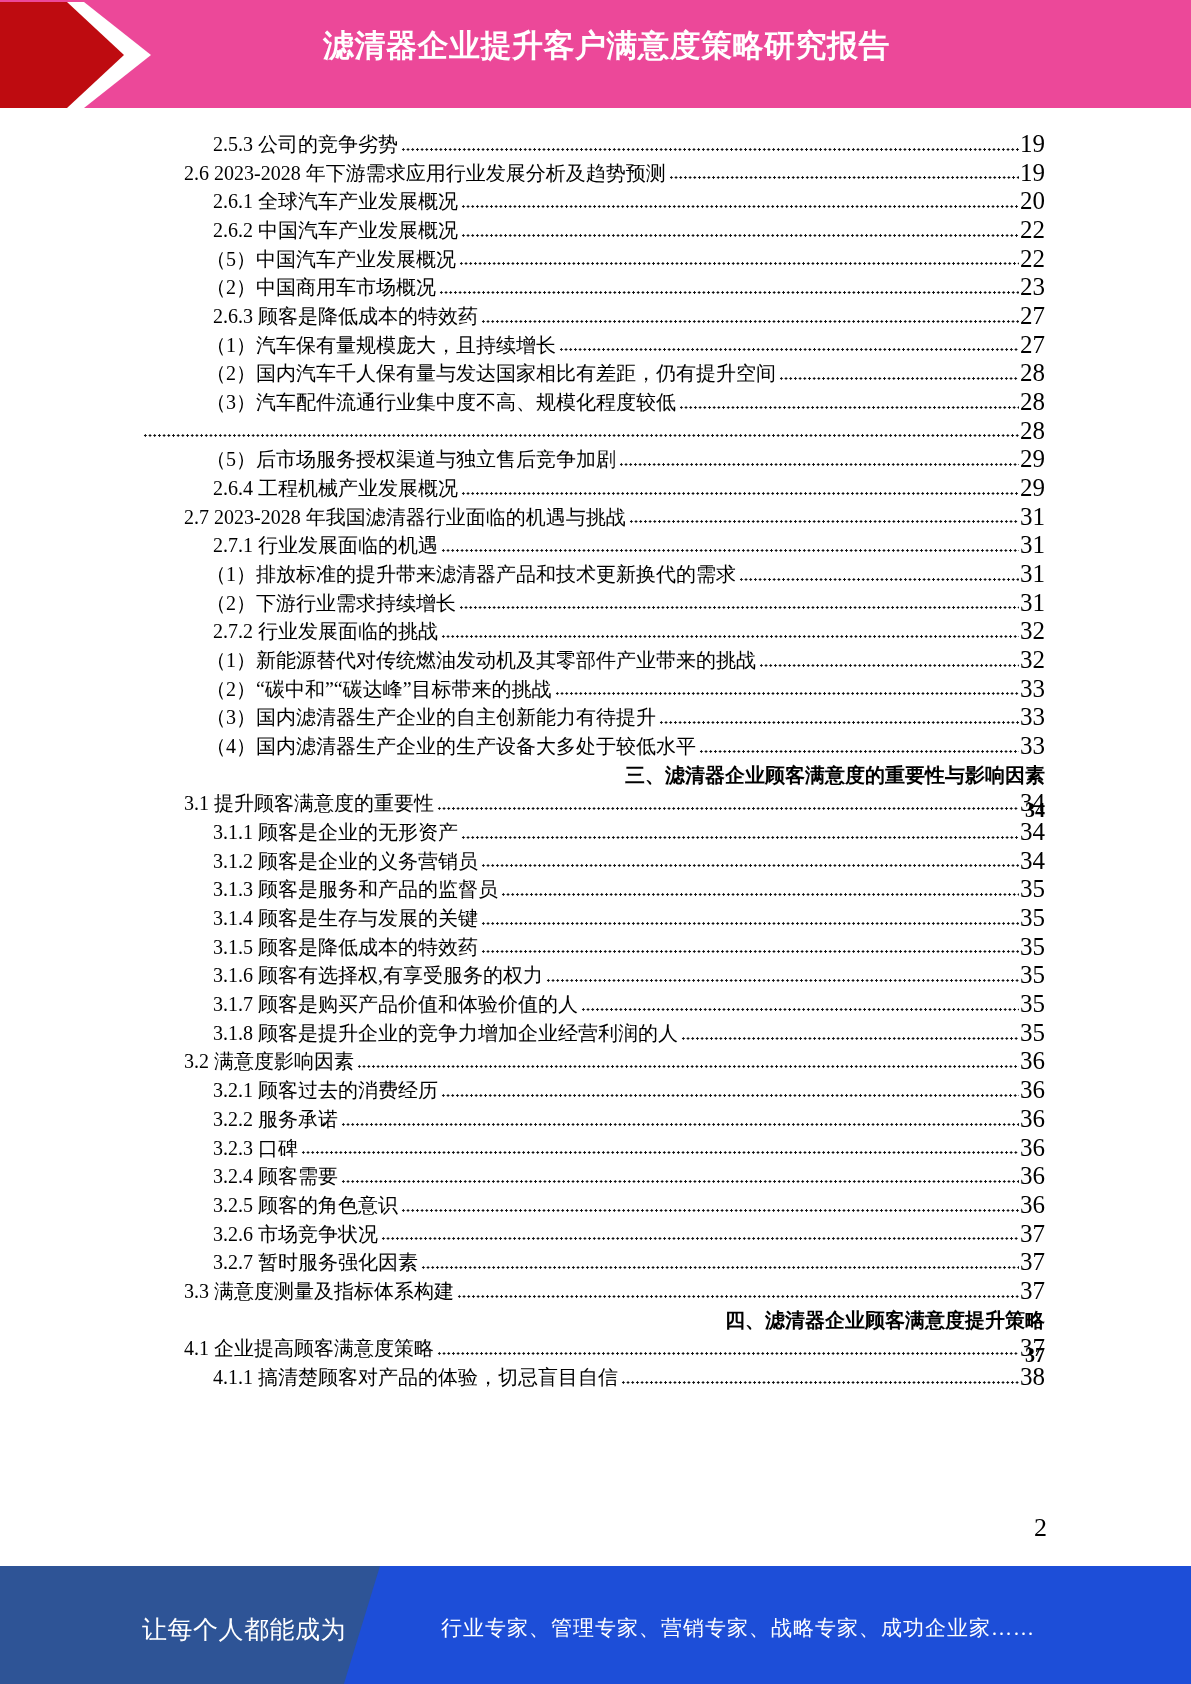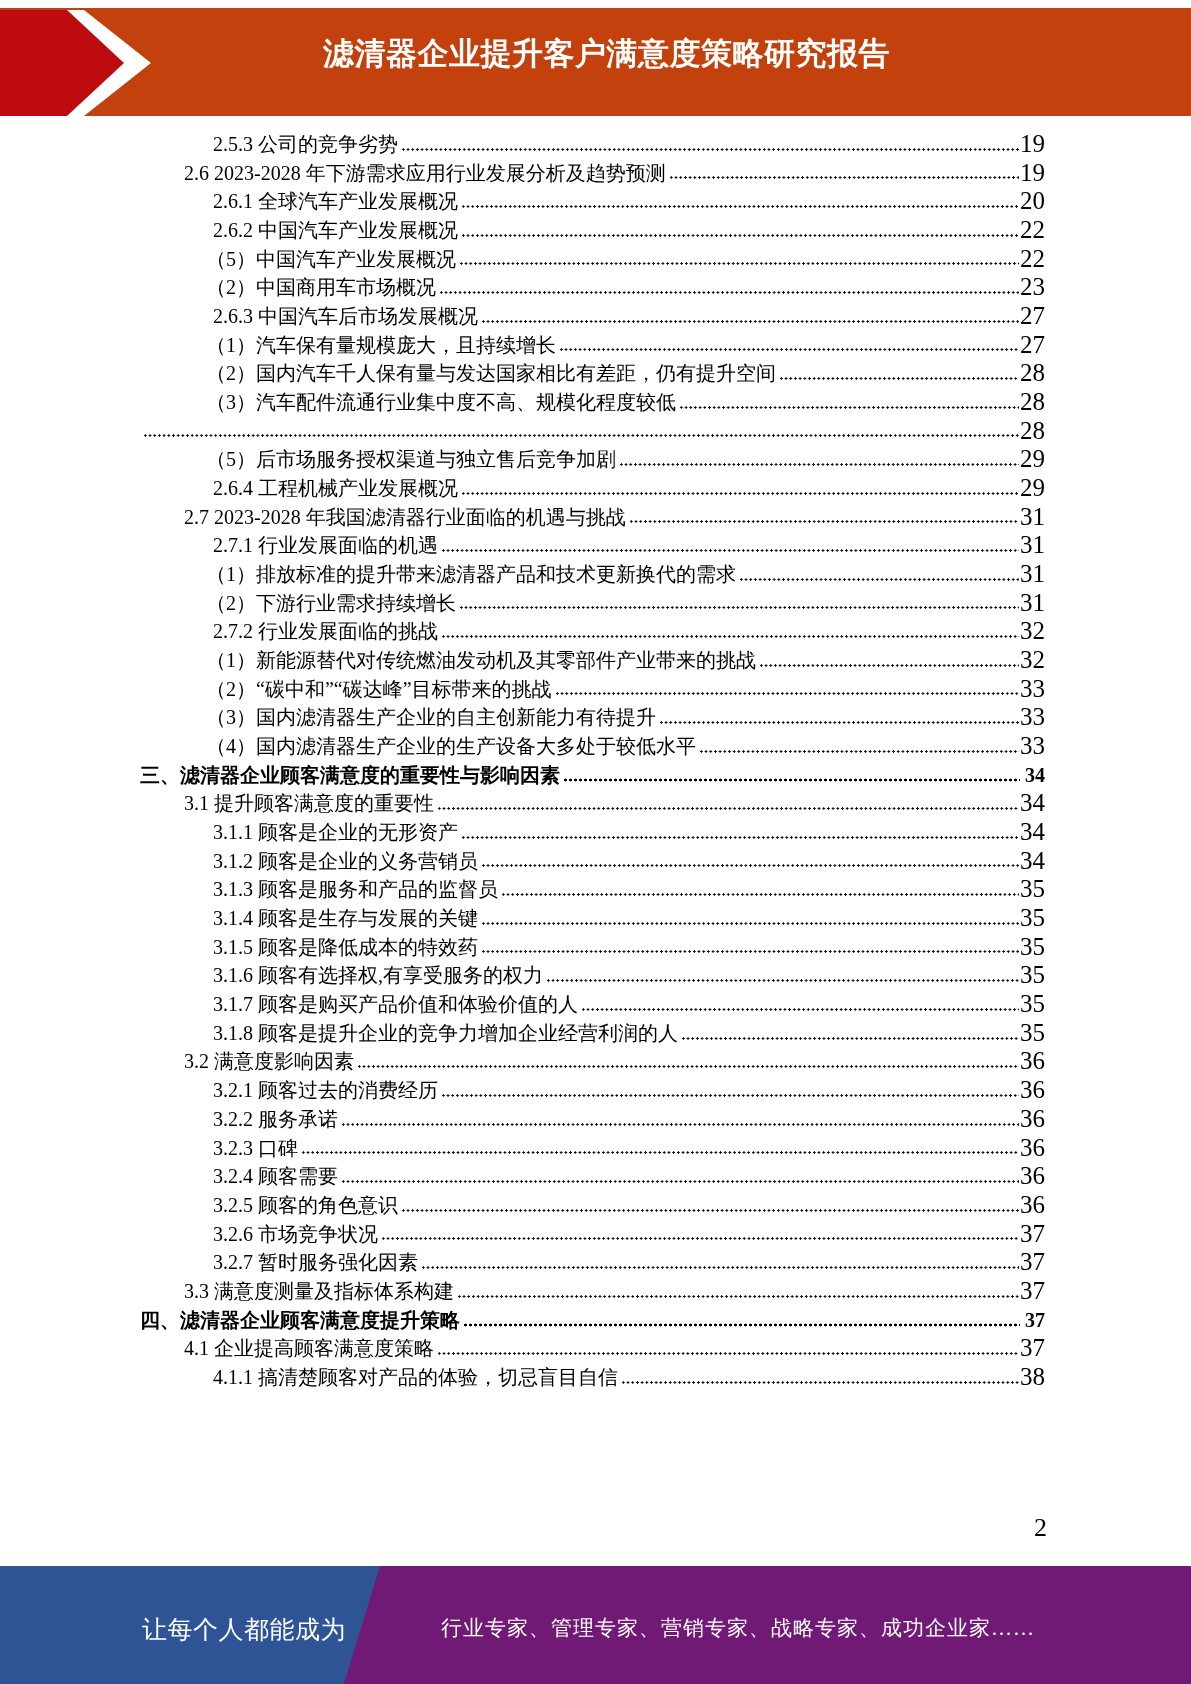--- a/index.html
+++ b/index.html
@@ -2,51 +2,51 @@
 <html><head>
 <meta charset="utf-8">
 <style>
   html,body{margin:0;padding:0;}
   body{
     width:1191px;height:1684px;position:relative;background:#ffffff;
     font-family:"Liberation Serif","DejaVu Serif",serif;color:#000;
     overflow:hidden;
   }
   
-  .header{position:absolute;top:8px;left:0;width:1191px;height:108px;background:#c2410c;}
+  .header{position:absolute;top:0;left:0;width:1191px;height:108px;background:#ec4899;}
   .header svg{position:absolute;left:0;top:0;display:block;}
   .header-title{
     position:absolute;left:0;right:0;top:25px;text-align:center;padding-left:22px;
     font-family:"Liberation Sans","DejaVu Sans",sans-serif;
     font-weight:bold;font-size:31px;color:#ffffff;letter-spacing:0.5px;
   }
   
   .toc{position:absolute;left:140px;top:130px;width:905px;}
   .toc-row{display:flex;align-items:flex-end;height:28.68px;font-size:20px;}
   .toc-row .t{white-space:pre;line-height:28.68px;flex:0 0 auto;}
   .toc-row .pg{line-height:28.68px;flex:0 0 auto;text-align:right;min-width:24px;font-size:25px;}
   .toc-row .dots{
     flex:1 1 auto;height:3px;margin:0 1px 8px 3px;
     background-image:radial-gradient(circle,#111 1.05px,transparent 1.35px);
     background-size:4.7px 3px;background-repeat:repeat-x;background-position:left bottom;
   }
-  .toc-row.lvl0{font-weight:bold;}
+  .toc-row.lvl0{font-weight:bold;flex-direction:column;}
   .toc-row.lvl0 .pg{font-size:20px;}
   .toc-row.lvl0 .dots{
     height:4px;margin-bottom:7px;
     background-image:radial-gradient(circle,#000 1.35px,transparent 1.6px);
     background-size:5px 4px;
   }
   .toc-row.lvl1 .t{padding-left:44px;margin-top:40px;}
   .toc-row.lvl2 .t{padding-left:73px;}
   .toc-row.lvl3 .t{padding-left:66px;}
   
   .page-num{position:absolute;top:1513px;right:144px;font-size:26px;}
   
-  .footer{position:absolute;left:0;bottom:0;width:1191px;height:118px;background:#701a75;}
+  .footer{position:absolute;left:0;bottom:0;width:1191px;height:118px;background:#1d4ed8;}
   .footer-blue{
     position:absolute;left:0;top:0;width:380px;height:118px;background:#2E5496;
     clip-path:polygon(0 0,100% 0,90.5% 100%,0 100%);
   }
   .footer-left-text{
     position:absolute;left:142px;top:47px;font-size:25px;color:#ffffff;letter-spacing:0.5px;
   }
   .footer-right-text{
     position:absolute;left:398px;top:48px;font-size:21px;color:#ffffff;letter-spacing:1px;margin-left:43px;
   }
@@ -87,21 +87,21 @@
       <span class="t">（5）中国汽车产业发展概况</span>
       <span class="dots"></span>
       <span class="pg">22</span>
     </div>
     <div class="toc-row lvl3">
       <span class="t">（2）中国商用车市场概况</span>
       <span class="dots"></span>
       <span class="pg">23</span>
     </div>
     <div class="toc-row lvl2">
-      <span class="t">2.6.3 中国汽车后市场发展概况</span>
+      <span class="t">2.6.3 顾客是降低成本的特效药</span>
       <span class="dots"></span>
       <span class="pg">27</span>
     </div>
     <div class="toc-row lvl3">
       <span class="t">（1）汽车保有量规模庞大，且持续增长</span>
       <span class="dots"></span>
       <span class="pg">27</span>
     </div>
     <div class="toc-row lvl3">
       <span class="t">（2）国内汽车千人保有量与发达国家相比有差距，仍有提升空间</span>

